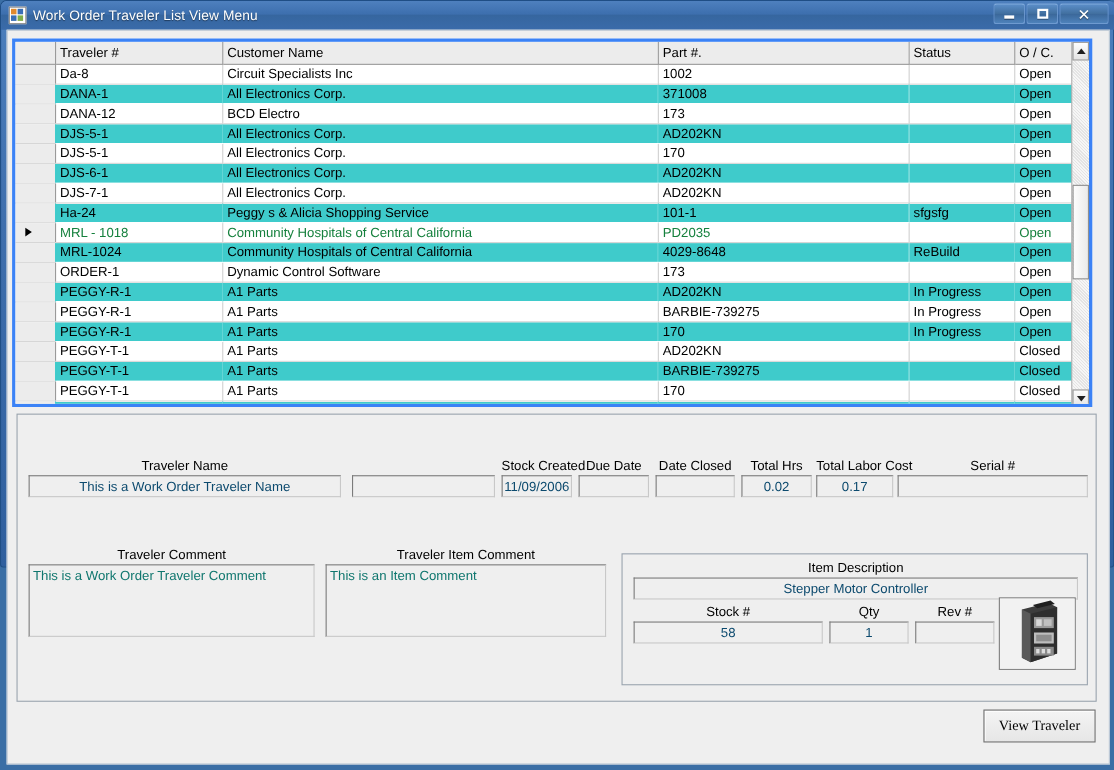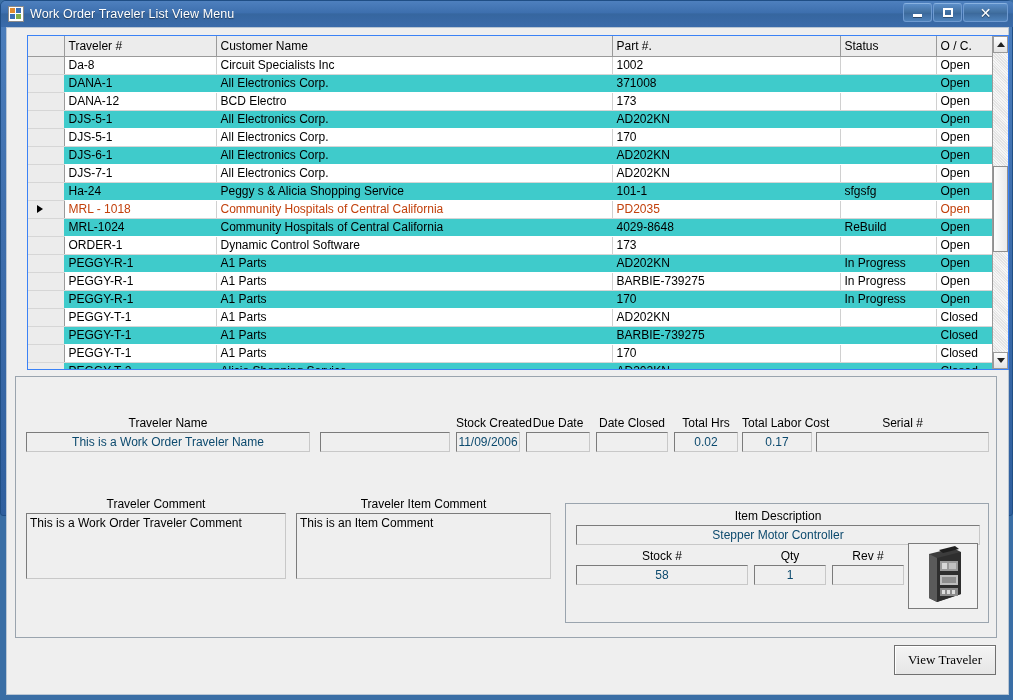--- a/index.html
+++ b/index.html
@@ -122,26 +122,26 @@
     width: 1003px;
     height: 668px;
     box-sizing: border-box;
     background: #efefef;
     border: 1px solid #b9c6d4;
   }
 
   
   .grid-wrap {
     position: absolute;
-    left: 20px;
+    left: 4px;
     top: 7px;
     width: 982px;
     height: 335px;
     box-sizing: border-box;
-    border: 1px solid #3b82f6;
+    border: 3px solid #3b82f6;
     background: #ffffff;
     overflow: hidden;
   }
   table.grid {
     border-collapse: collapse;
     table-layout: fixed;
     width: 968px;
     font-size: 12px;
   }
   table.grid th, table.grid td {
@@ -189,21 +189,21 @@
   }
   .cur-arrow {
     position: absolute;
     left: 9px;
     top: 4px;
     width: 0; height: 0;
     border-left: 6px solid #000;
     border-top: 4.5px solid transparent;
     border-bottom: 4.5px solid transparent;
   }
-  td.dim { color: #c2410c; }
+  td.dim { color: #15803d; }
 
   col.c-rowhdr { width: 36px; }
   col.c-trav   { width: 152px; }
   col.c-cust   { width: 396px; }
   col.c-part   { width: 228px; }
   col.c-status { width: 96px; }
   col.c-oc     { width: 60px; }
 
   
   .vscroll {
@@ -290,21 +290,21 @@
     overflow: hidden;
     white-space: nowrap;
   }
   .textarea-box {
     position: absolute;
     box-sizing: border-box;
     background: #efefef;
     border: 1px solid #7b7b7b;
     border-right-color: #c8c8c8;
     border-bottom-color: #c8c8c8;
-    color: #000000;
+    color: #0f766e;
     font-size: 12px;
     line-height: 15px;
     padding: 2px 3px;
     text-align: left;
     overflow: hidden;
   }
 
   
   .item-group {
     position: absolute;

